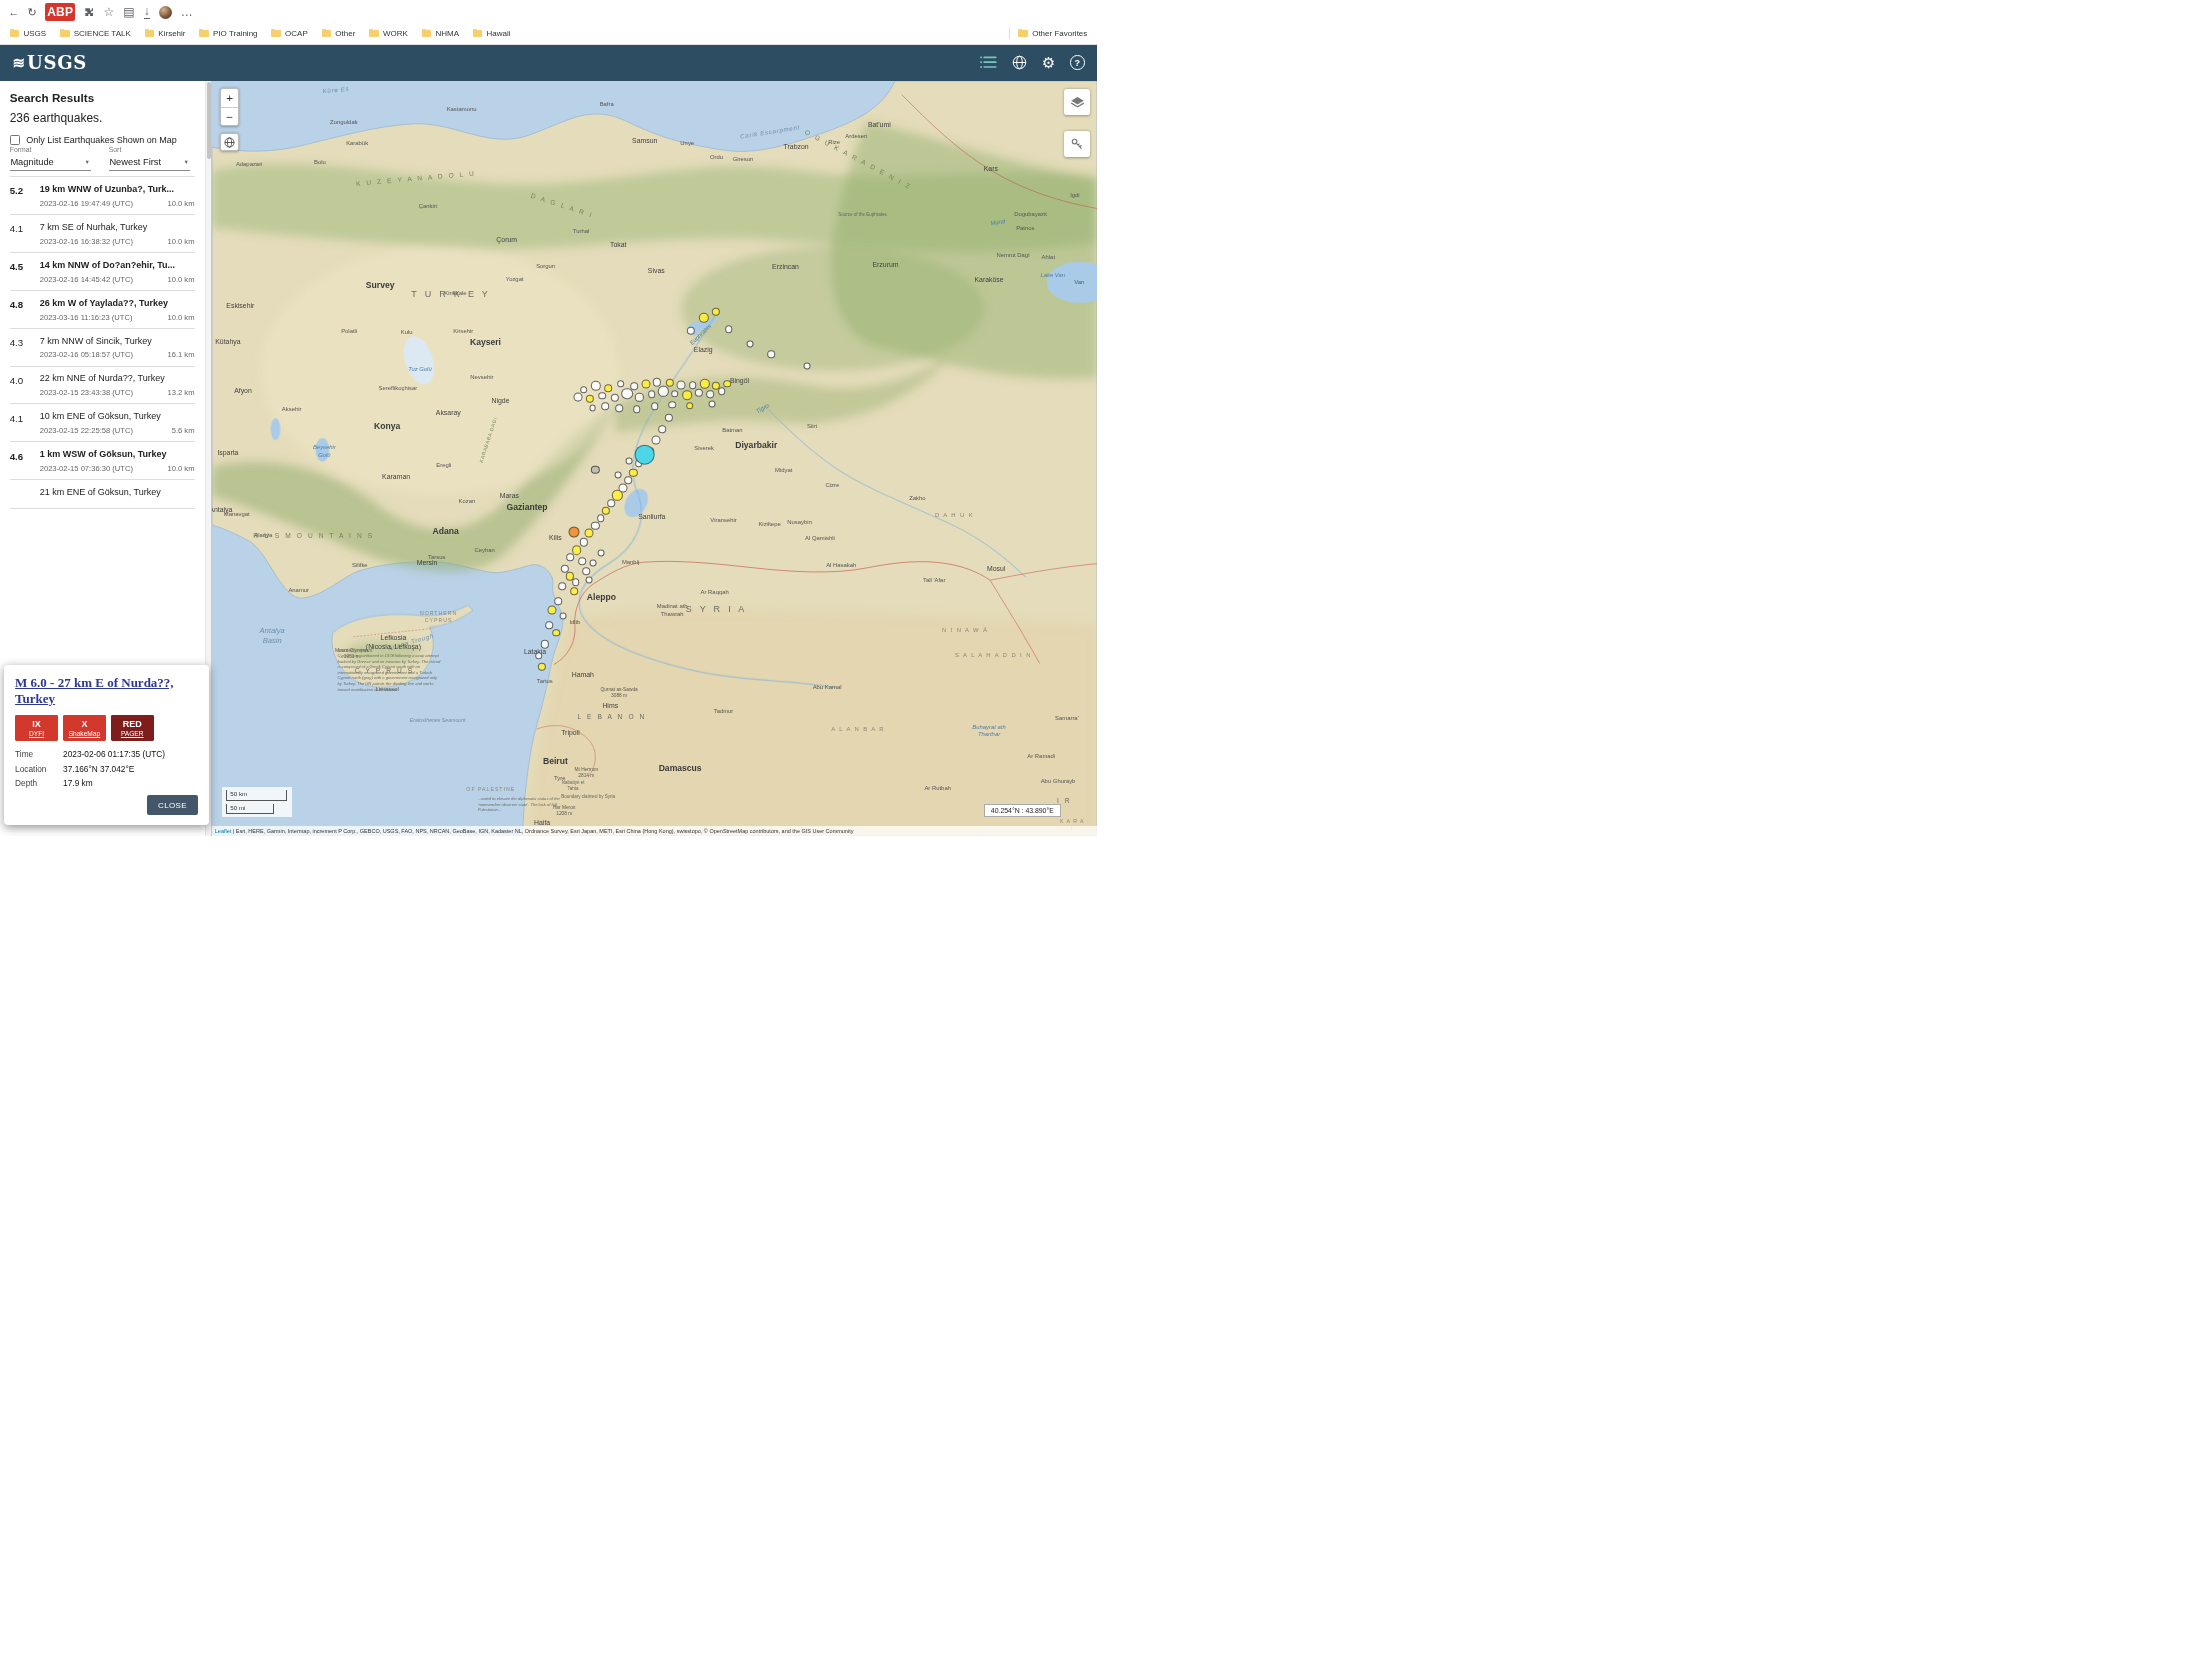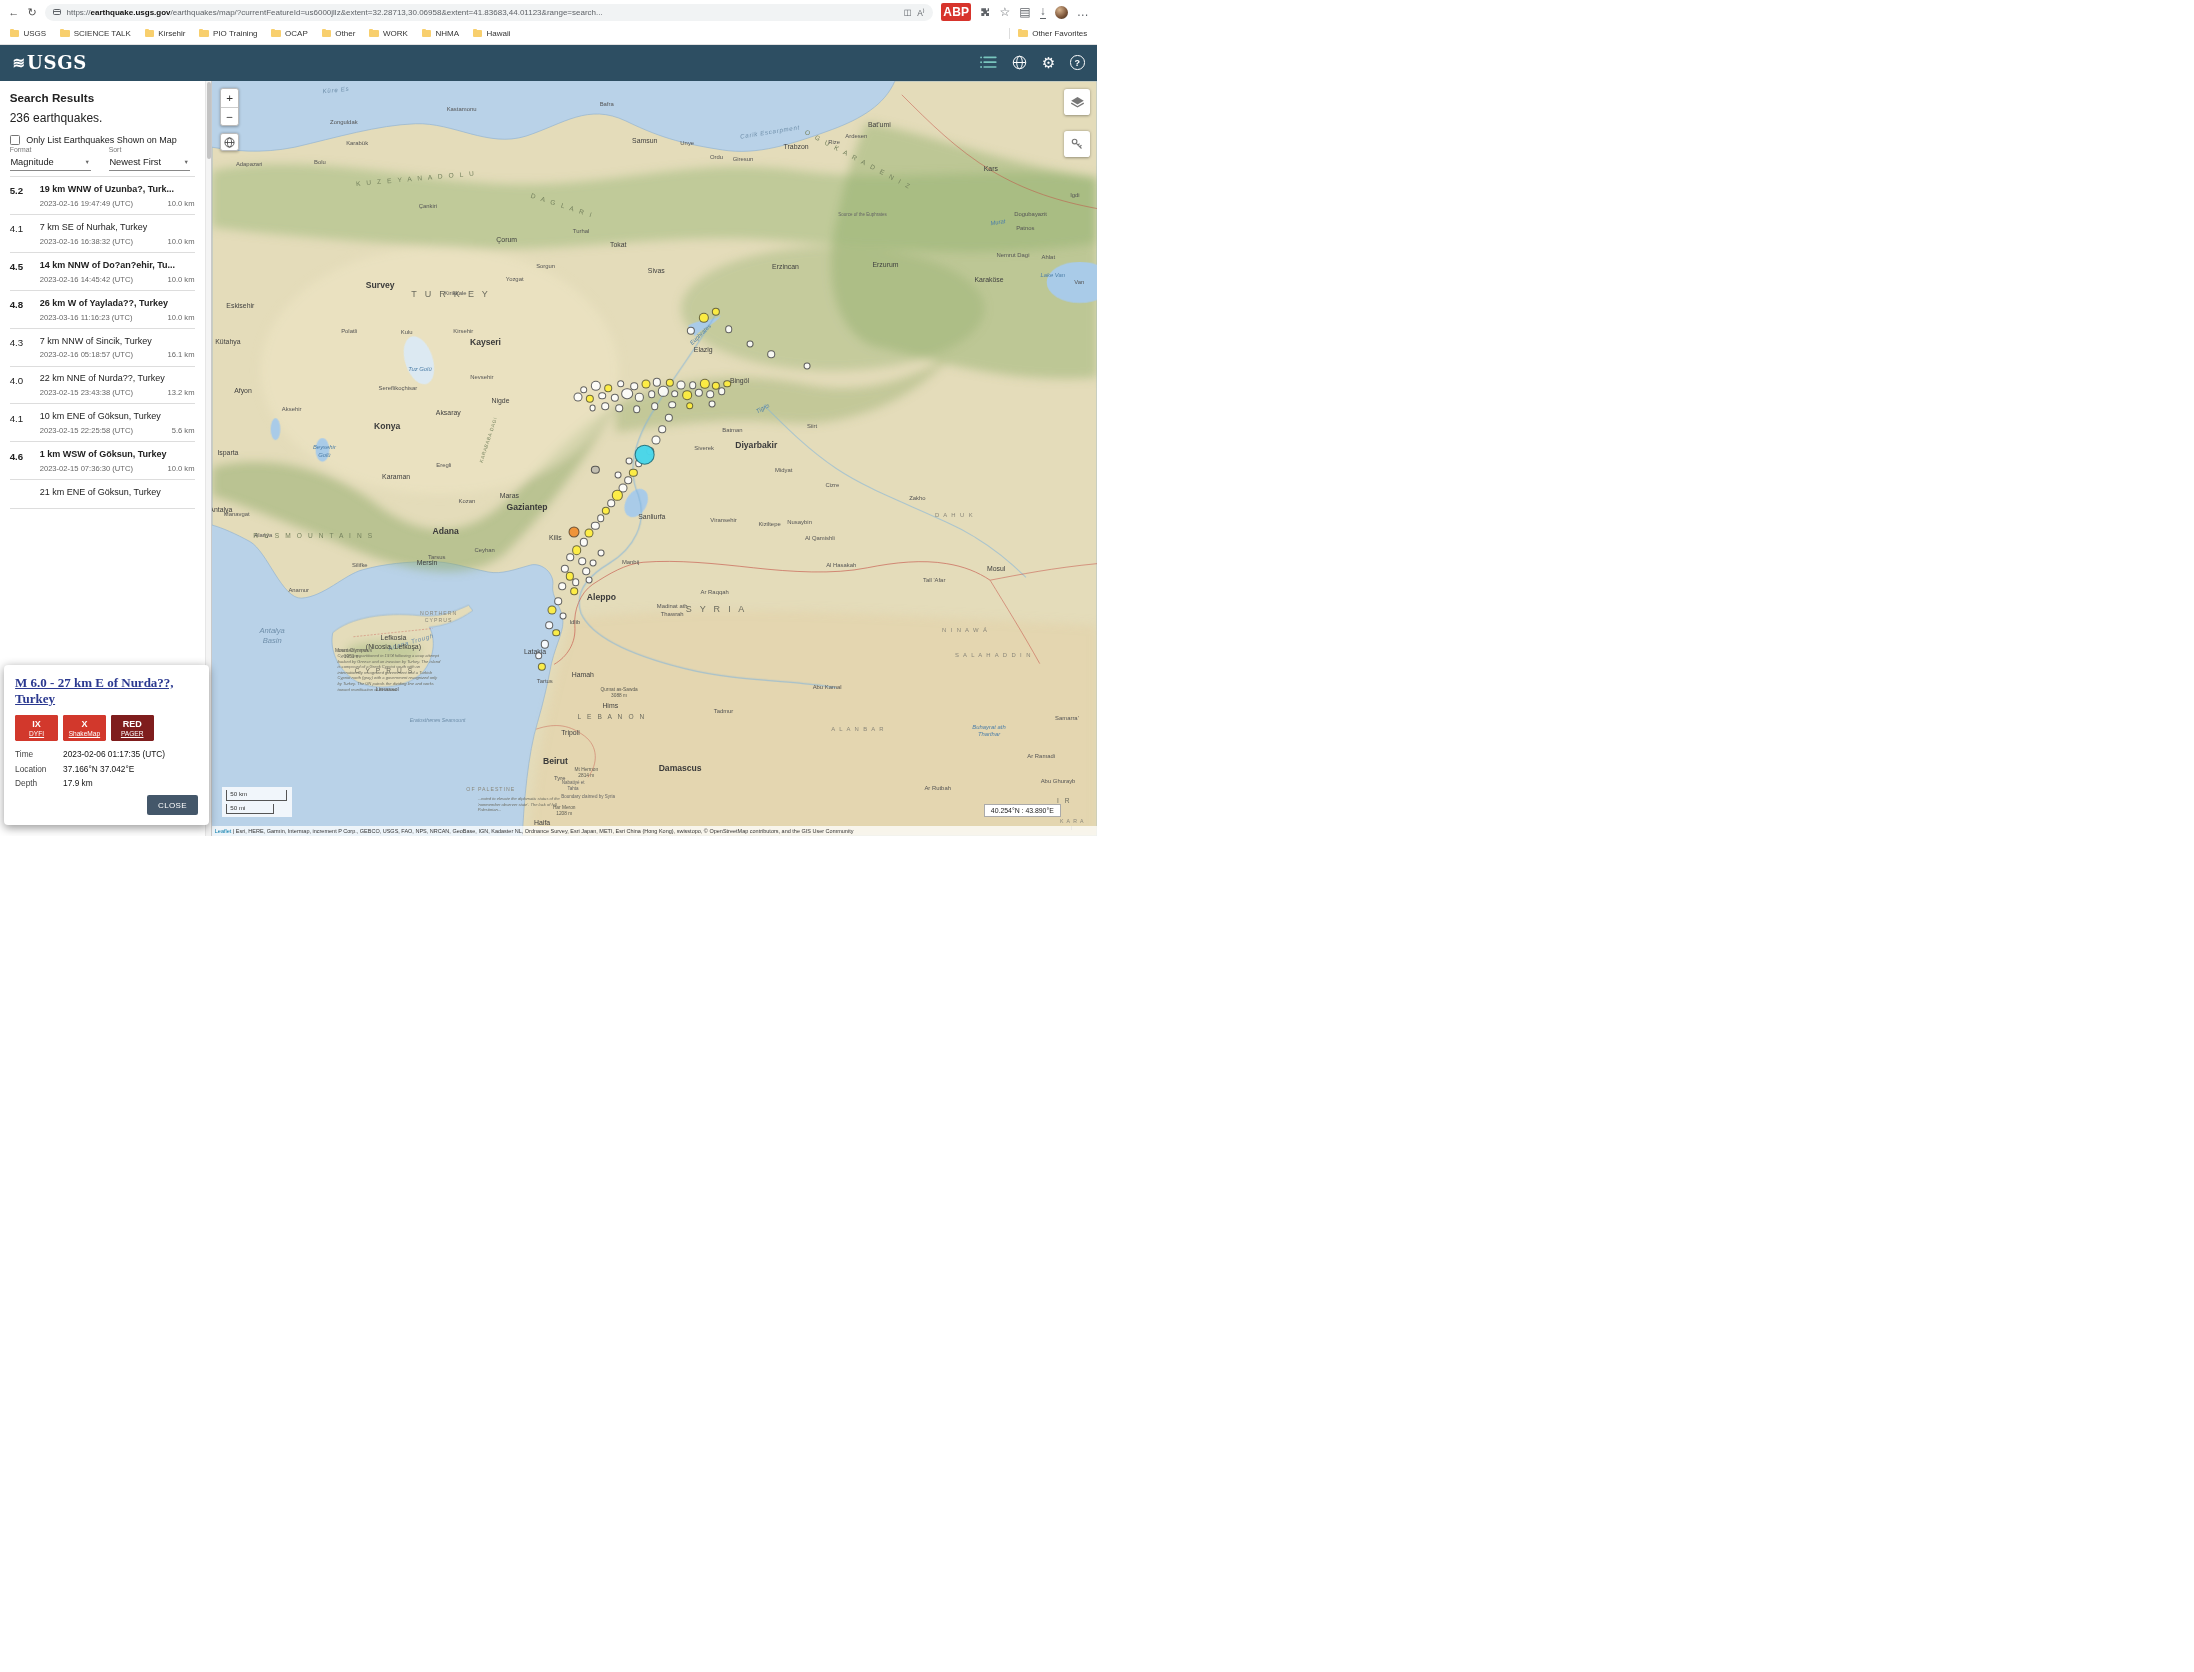--- a/index.html
+++ b/index.html
@@ -121,26 +121,20 @@
   .popup-row .val { color:#111; }
   .popup-footer { text-align:right; margin-top:6.9px; }
   .close-btn { background:var(--close_bg,#44576a); color:#fff; font-size:8px; padding:5.5px 11px; border:none; border-radius:2.1px; letter-spacing:0.4px; font-family:inherit; }
 </style>
 </head>
 <body>
 
 <div class="browser-top">
   <span class="nav-icon">←</span>
   <span class="nav-icon">↻</span>
-  <div class="address-bar">
-    <span class="site-icon"></span>
-    <span class="url"><span class="scheme">https://</span><span class="domain">earthquake.usgs.gov</span><span class="path">/earthquakes/map/?currentFeatureId=us6000jllz&amp;extent=32.28713,30.06958&amp;extent=41.83683,44.01123&amp;range=search...</span></span>
-    <span class="bar-icon">◫</span>
-    <span class="bar-icon">A⁾</span>
-  </div>
   <div class="chrome-icons">
     <span class="abp">ABP</span>
     <span>
         <svg width="10.3" height="10.3" viewBox="0 0 24 24" fill="#5f6368">
           <path d="M10 3 h4 v3 a2 2 0 0 0 4 0 V3 h3 v7 h-3 a2 2 0 0 0 0 4 h3 v7 h-7 v-3 a2 2 0 0 0 -4 0 v3 H3 v-7 h3 a2 2 0 0 0 0 -4 H3 V3 z"></path>
         </svg>
       </span>
     <span>☆</span>
     <span>▤</span>
     <span class="dl">↓</span>

